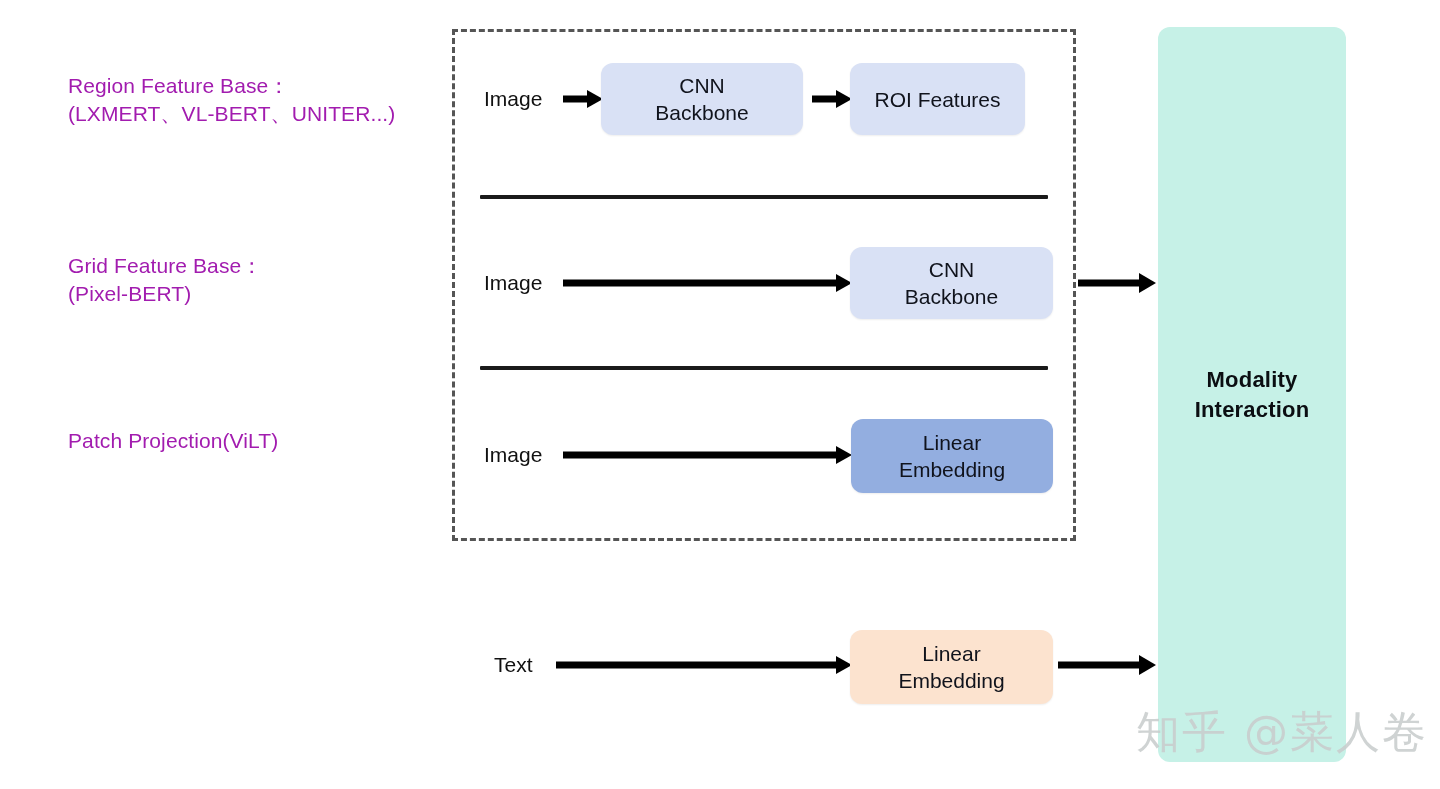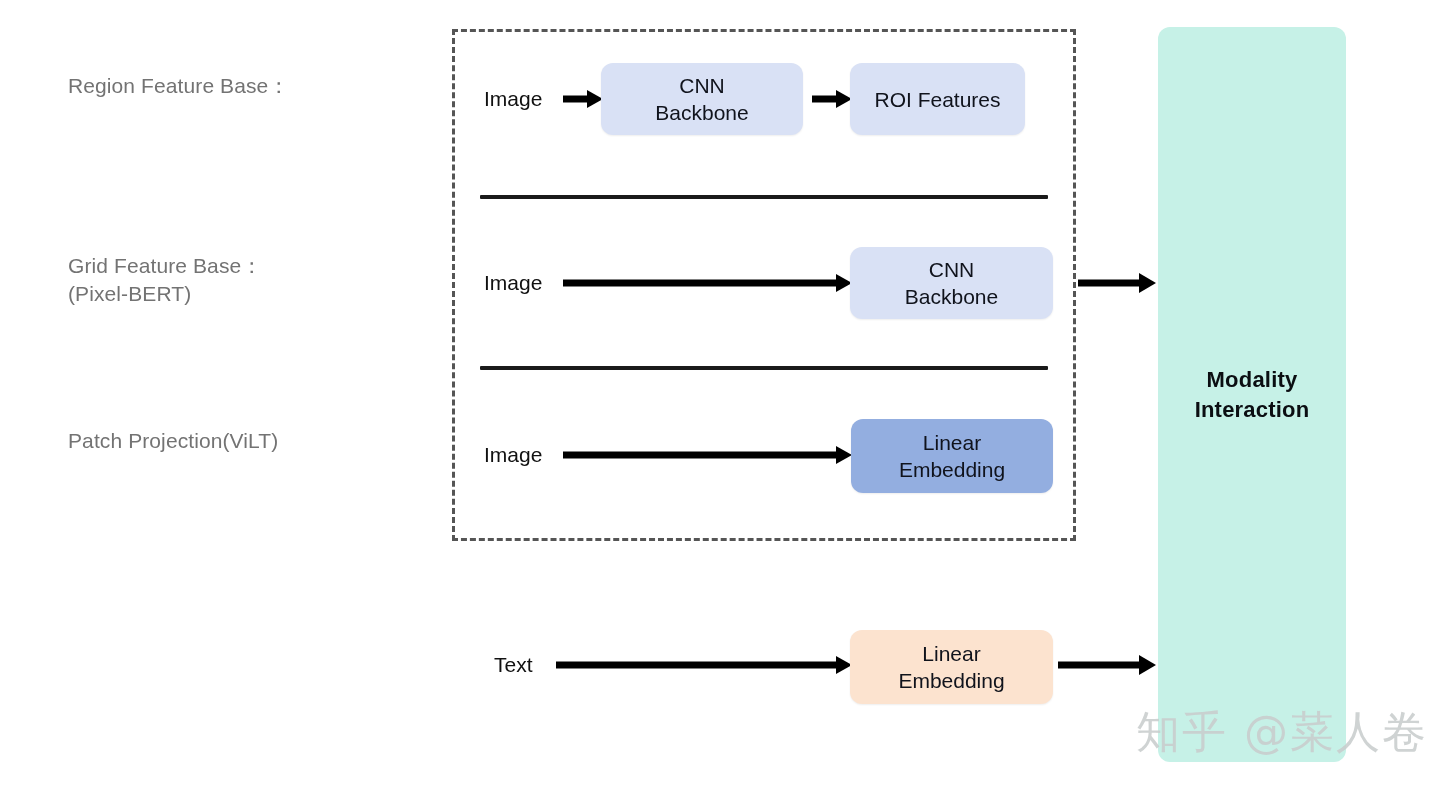--- a/index.html
+++ b/index.html
@@ -17,21 +17,21 @@
     height: 789px;
     background: #ffffff;
     overflow: hidden;
   }
 
   
   .row-label {
     position: absolute;
     font-size: 21px;
     line-height: 28px;
-    color: #737373;
+    color: #a21caf;
     white-space: nowrap;
     letter-spacing: 0.1px;
   }
 
   
   #dashed-region {
     position: absolute;
     left: 452px;
     top: 29px;
     width: 624px;
@@ -120,20 +120,21 @@
     pointer-events: none;
   }
 </style>
 </head>
 <body>
 
 <div id="canvas">
 
   <div class="row-label" style="left:68px; top:72px;">
     <div>Region Feature Base：</div>
+    <div>(LXMERT、VL-BERT、UNITER...)</div>
   </div>
 
   <div class="row-label" style="left:68px; top:252px;">
     <div>Grid Feature Base：</div>
     <div>(Pixel-BERT)</div>
   </div>
 
   <div class="row-label" style="left:68px; top:427px;">
     <div>Patch Projection(ViLT)</div>
   </div>

